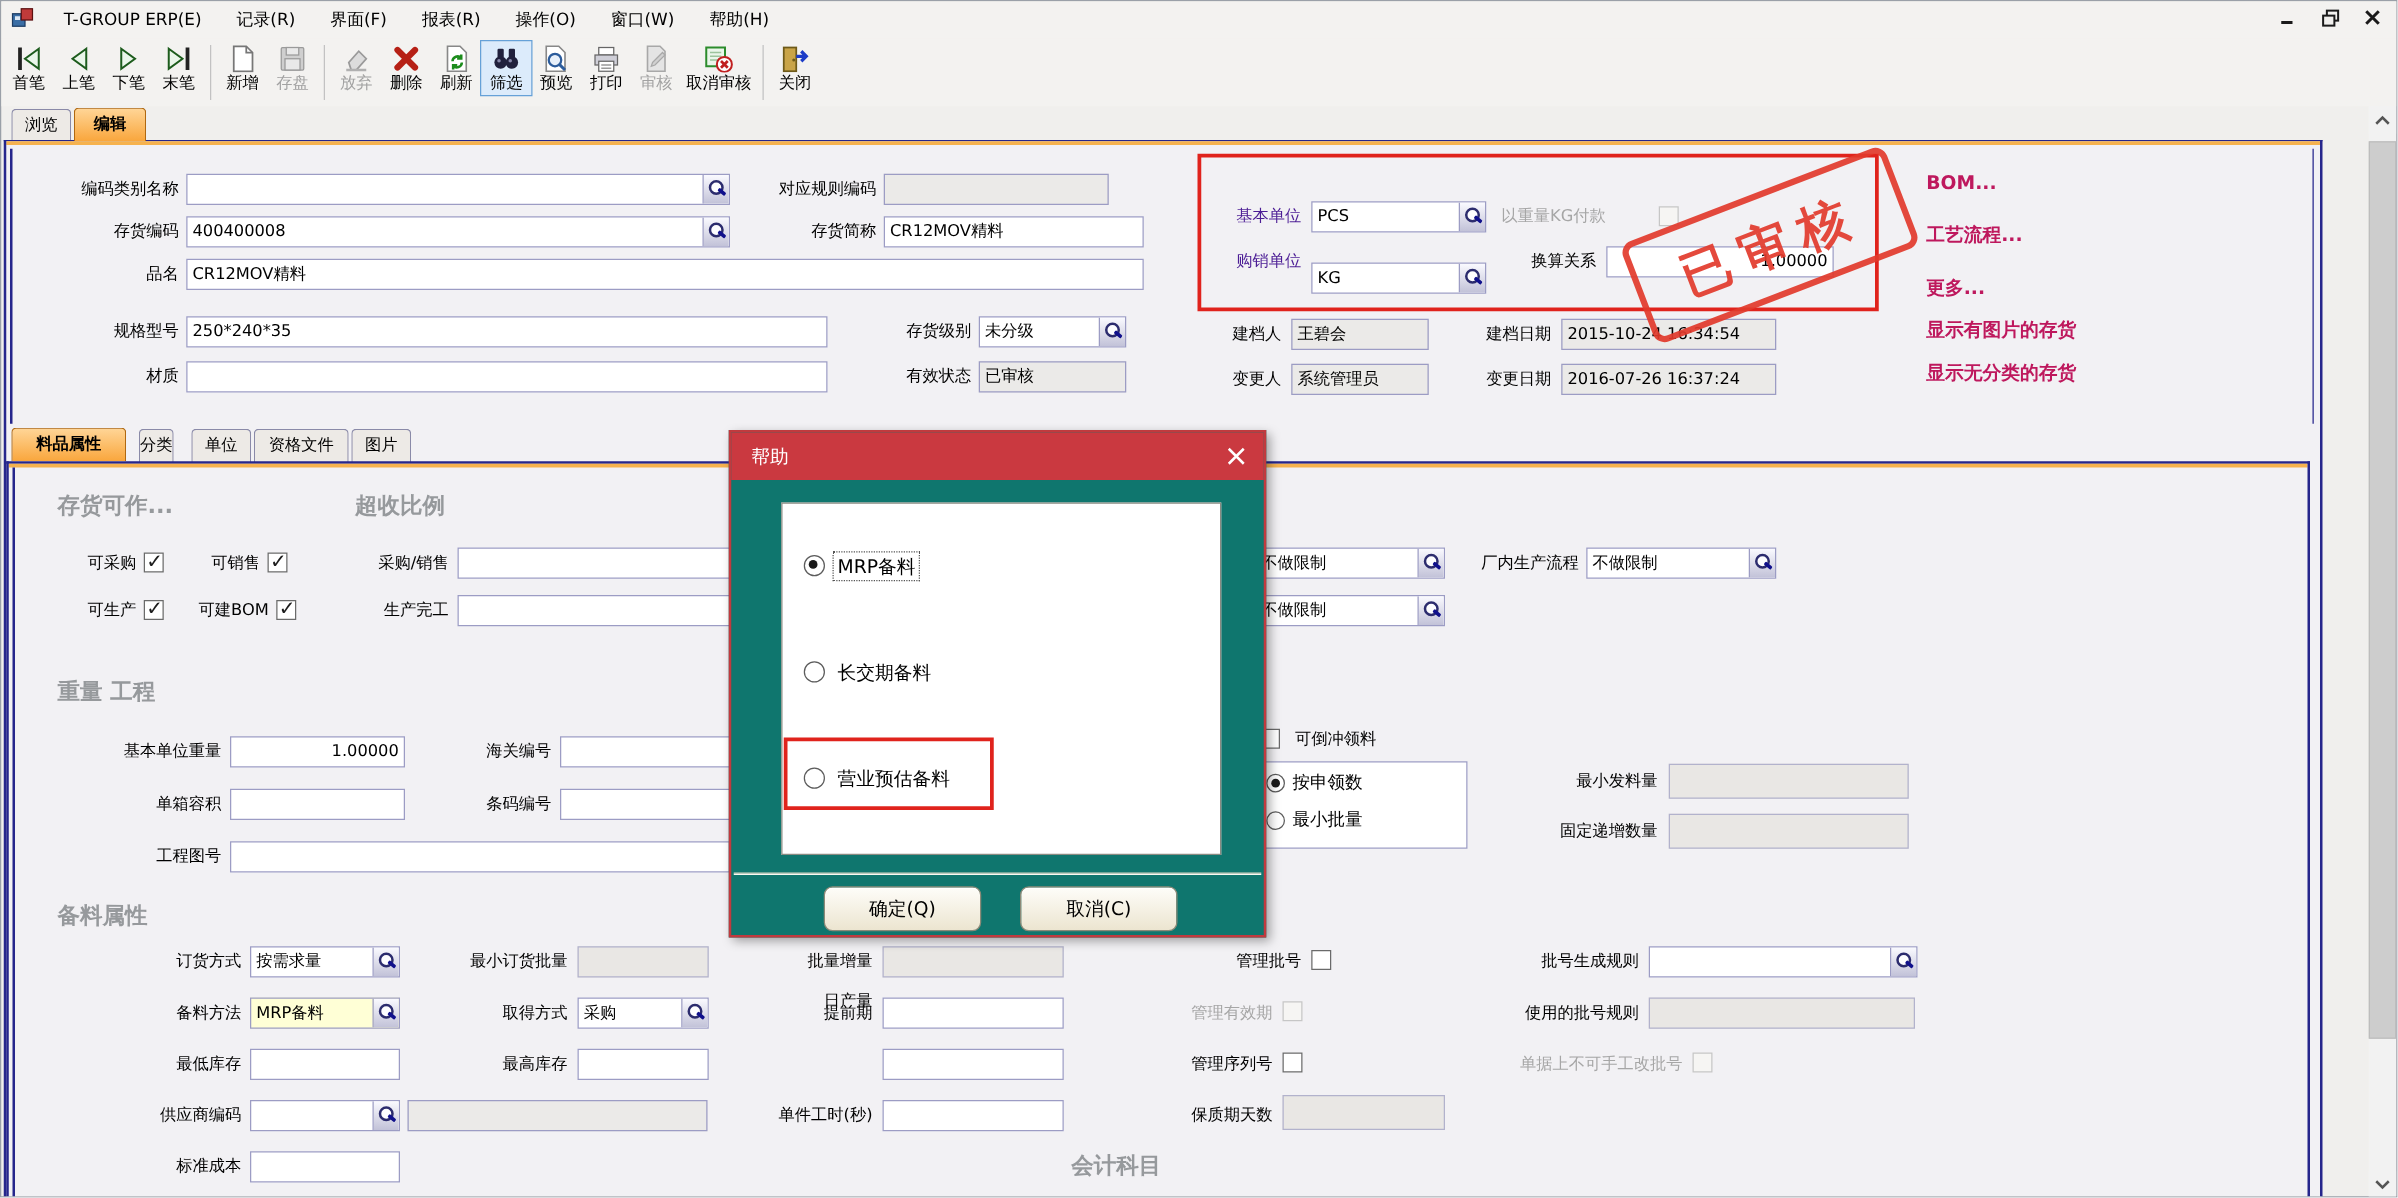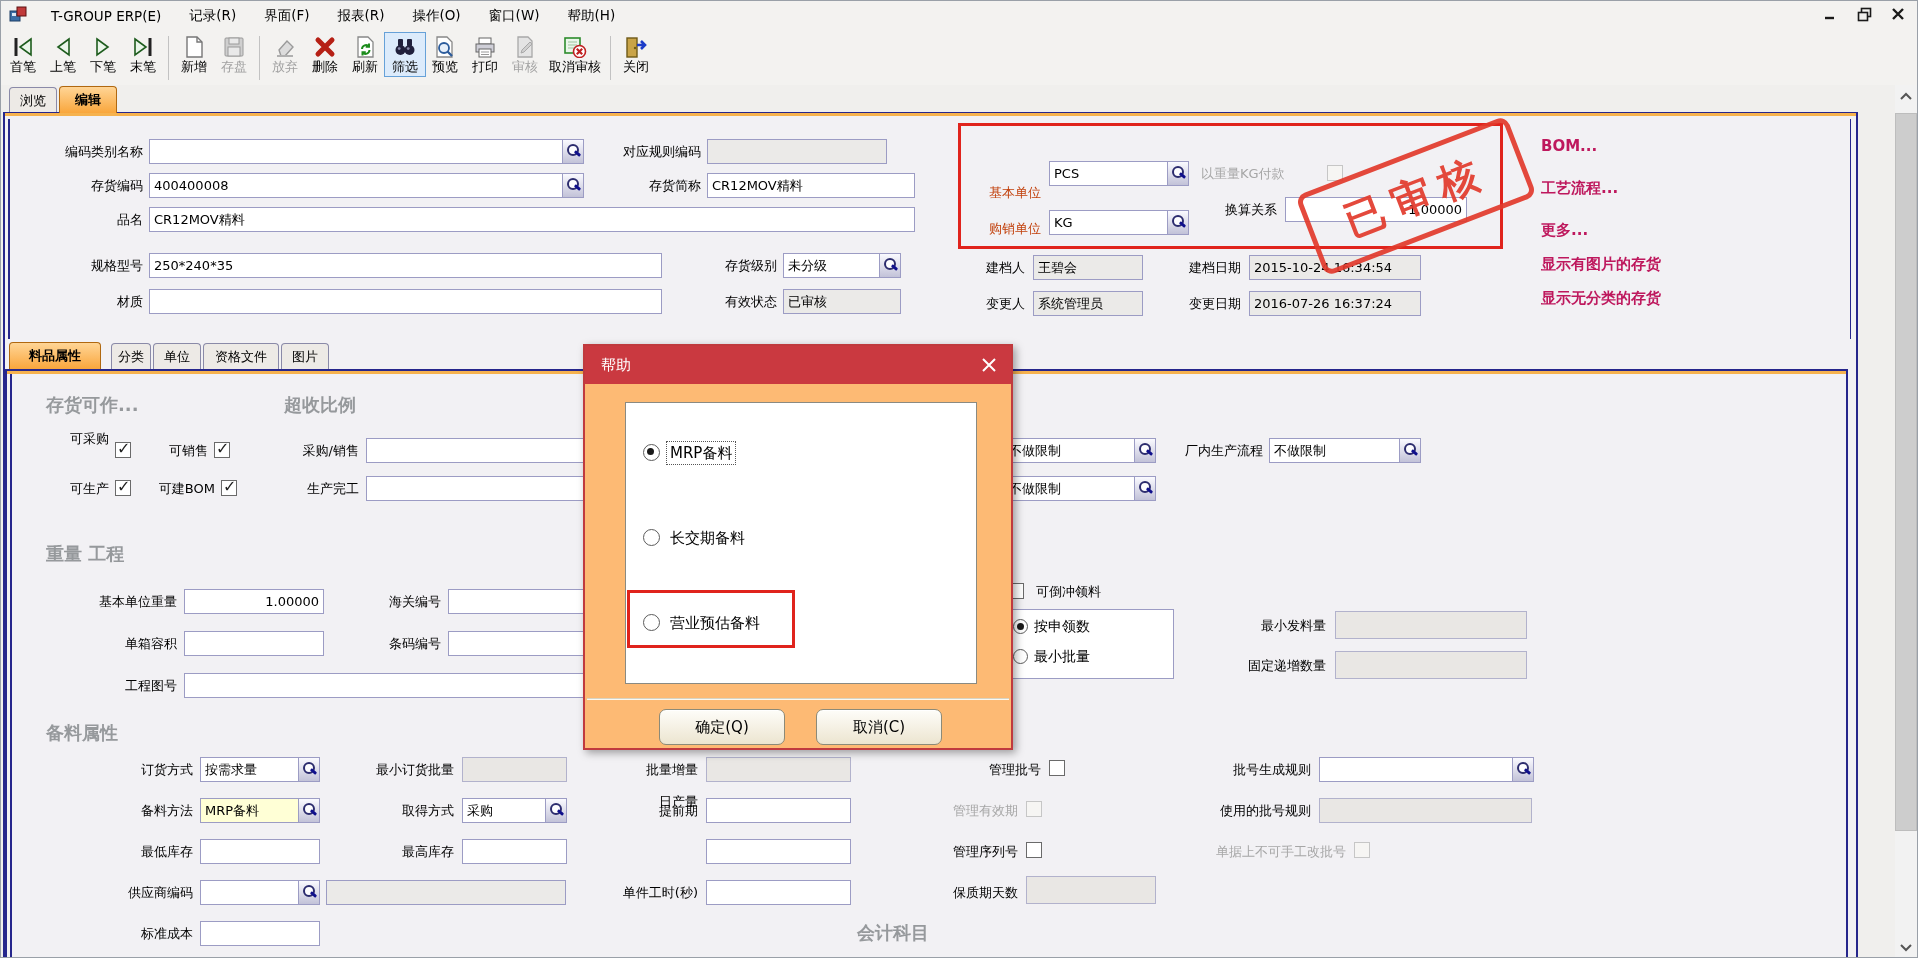--- a/index.html
+++ b/index.html
@@ -25,21 +25,21 @@
   .tab { position:absolute; height:27px; line-height:25px; text-align:center; font-size:13px; background:#edeae6; border:1px solid #8a8aa8; border-bottom:none; border-radius:4px 4px 0 0; color:#000; }
   .tab.act { background:linear-gradient(#ffd596,#f9a63c); font-weight:bold; border-color:#b06810; z-index:3; }
 
   .navline { position:absolute; background:#26268c; }
   .orangeline { position:absolute; background:#f6b24e; }
   .panelbg { position:absolute; background:#f2f1f4; }
 
   
   .lbl { position:absolute; height:25px; line-height:25px; font-size:13px; color:#000; text-align:right; white-space:nowrap; }
   .lbl.lft { text-align:left; }
-  .lbl.red { color:#c2410c;margin-top:19px; }
+  .lbl.red { color:#4c1d95; }
   .lbl.gray { color:#a6a6a6; }
   .sec { position:absolute; height:20px; line-height:20px; font-size:18px; font-weight:bold; color:#96999c; white-space:nowrap; }
   .fld { position:absolute; height:25px; line-height:23px; border:1px solid #9c9cc4; background:#fff; font-size:13px; padding:0 4px; white-space:nowrap; overflow:hidden; color:#000; }
   .fld.ro { background:#ebeae8; }
   .fld.dis { background:#e9e7e4; border-color:#b2b2cc; }
   .fld.num { text-align:right; }
   .fld.yel { background:#ffffd6; }
   .cmb { padding-right:24px; }
   .mag { position:absolute; top:0; right:0; bottom:0; width:21px; background:linear-gradient(#fafaff,#c2c2d8); border-left:1px solid #9c9cc4; }
   .mag::before { content:""; position:absolute; left:4px; top:4px; width:8px; height:8px; border:2px solid #2c2c6e; border-radius:50%; background:#fdfdff; }
@@ -50,21 +50,21 @@
   .radio { position:absolute; width:15px; height:15px; border:1px solid #5c5c5c; border-radius:50%; background:#fff; }
   .radio.on::after { content:""; position:absolute; left:3px; top:3px; width:7px; height:7px; border-radius:50%; background:#1a1a1a; }
   .rbox { position:absolute; background:#fff; border:1px solid #9c9cc4; }
   .rlabel { position:absolute; font-size:14px; height:22px; line-height:22px; color:#000; white-space:nowrap; }
 
   .redbox { position:absolute; border:3px solid #e0231c; background:transparent; }
   .link { position:absolute; font-size:15px; font-weight:bold; color:#be185d; white-space:nowrap; cursor:pointer; }
   .stamp { position:absolute; left:1302px; top:152px; width:226px; height:86px; border:5px solid #e23a2c; border-radius:10px; color:#e23a2c; font-size:40px; font-weight:bold; letter-spacing:10px; display:flex; align-items:center; justify-content:center; transform:rotate(-21deg); opacity:.92; }
 
   
-  .dialog { position:absolute; left:582px; top:343px; width:430px; height:406px; background:#fdba74; border:2px solid #c03a3e; box-shadow:3px 3px 8px rgba(0,0,0,.35); z-index:20; }
+  .dialog { position:absolute; left:582px; top:343px; width:430px; height:406px; background:#0f766e; border:2px solid #c03a3e; box-shadow:3px 3px 8px rgba(0,0,0,.35); z-index:20; }
   .dlg-title { position:absolute; left:0; top:0; right:0; height:38px; background:#ca3940; color:#fff; font-size:15px; line-height:38px; padding-left:16px; }
   .dlg-close { position:absolute; right:10px; top:8px; width:24px; height:22px; display:flex; align-items:center; justify-content:center; }
   .dlg-list { position:absolute; left:40px; top:56px; width:352px; height:282px; background:#fff; border:1px solid #8a8a82; }
   .dlg-opt-label { position:absolute; font-size:15px; height:22px; line-height:22px; color:#000; white-space:nowrap; padding:0 3px; }
   .dlg-opt-label.focus { outline:1px dotted #555; }
   .dlg-btn { position:absolute; width:126px; height:36px; border:1px solid #8c8a78; border-radius:7px; background:linear-gradient(#fefdf9,#ece5d0); font-size:15px; color:#000; display:flex; align-items:center; justify-content:center; box-shadow:inset 0 1px 0 #fff; }
   .dlg-sep { position:absolute; left:2px; right:2px; top:352px; height:2px; border-top:1px solid #d8d3c2; border-bottom:1px solid #fbf9f2; }
 
   
   .sb-track { position:absolute; left:1894px; top:84px; width:22px; height:874px; background:#f2f2f2; }
@@ -317,35 +317,35 @@
   <div class="fld ro" style="left:1248px;top:290px;width:172px;">2016-07-26 16:37:24</div>
 
   <div class="stamp">已审核</div>
   <div class="link" style="left:1540px;top:136px;">BOM...</div>
   <div class="link" style="left:1540px;top:178px;">工艺流程...</div>
   <div class="link" style="left:1540px;top:220px;">更多...</div>
   <div class="link" style="left:1540px;top:254px;">显示有图片的存货</div>
   <div class="link" style="left:1540px;top:288px;">显示无分类的存货</div>
 
   <div class="tab act" style="left:8px;top:341px;width:92px;">料品属性</div>
-  <div class="tab" style="left:110px;top:342px;width:40px;">分类</div>
+  <div class="tab" style="left:110px;top:342px;width:28px;">分类</div>
   <div class="tab" style="left:152px;top:342px;width:48px;">单位</div>
   <div class="tab" style="left:202px;top:342px;width:76px;">资格文件</div>
   <div class="tab" style="left:280px;top:342px;width:48px;">图片</div>
 
   <div class="navline" style="left:4px;top:368px;width:1843px;height:2px;"></div>
   <div class="orangeline" style="left:6px;top:370px;width:1839px;height:3px;"></div>
   <div class="navline" style="left:4px;top:368px;width:2px;height:590px;"></div>
   <div class="navline" style="left:9px;top:373px;width:2px;height:585px;"></div>
   <div class="navline" style="left:1845px;top:368px;width:2px;height:590px;"></div>
 
   <div class="sec" style="left:45px;top:394px;">存货可作...</div>
   <div class="sec" style="left:283px;top:394px;">超收比例</div>
 
-  <div class="lbl" style="left:48px;top:425px;width:60px;text-align:right;">可采购</div>
+  <div class="lbl" style="left:48px;top:437px;width:60px;text-align:right;">可采购</div>
   <div class="cb on" style="left:114px;top:441px;"></div>
   <div class="lbl" style="left:147px;top:437px;width:60px;">可销售</div>
   <div class="cb on" style="left:213px;top:441px;"></div>
   <div class="lbl" style="left:278px;top:437px;width:80px;">采购/销售</div>
   <div class="fld" style="left:365px;top:437px;width:220px;"></div>
 
   <div class="fld cmb" style="left:1003px;top:437px;width:152px;"><span>不做限制</span><span class="mag"></span></div>
   <div class="lbl" style="left:1162px;top:437px;width:100px;">厂内生产流程</div>
   <div class="fld cmb" style="left:1268px;top:437px;width:152px;"><span>不做限制</span><span class="mag"></span></div>
 

